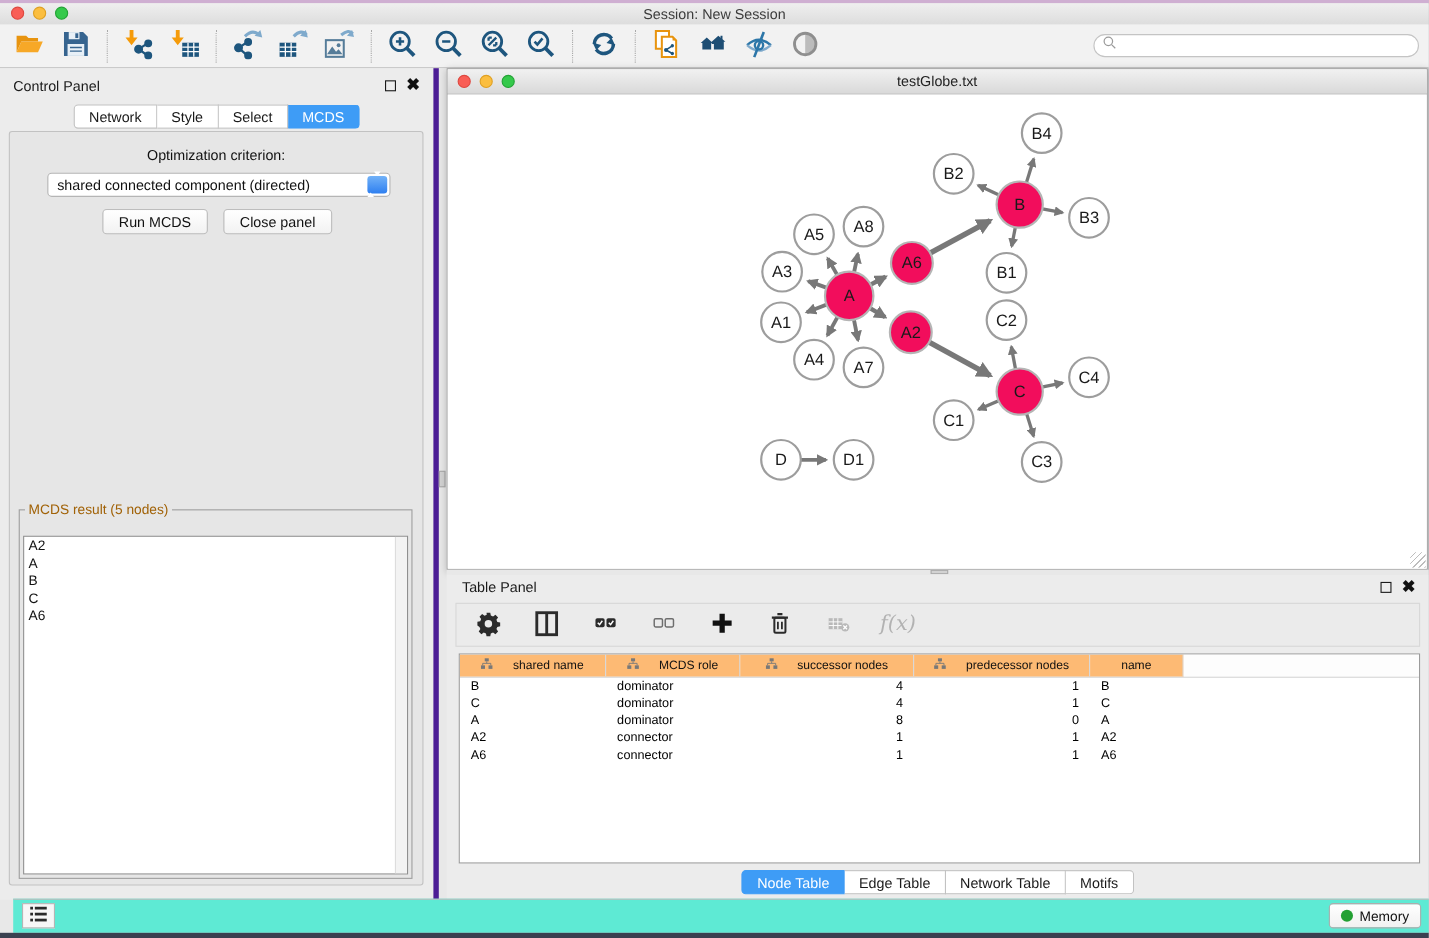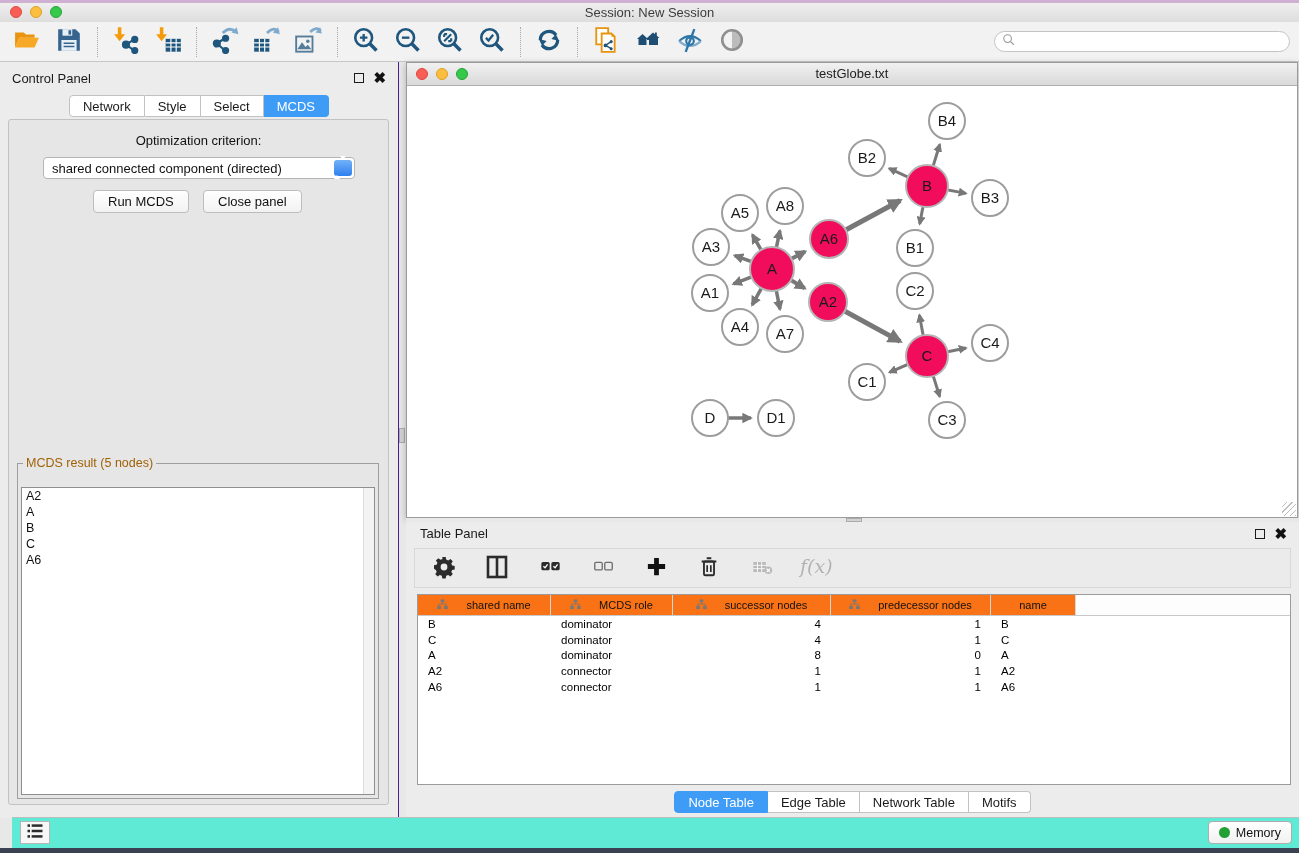--- a/index.html
+++ b/index.html
@@ -20,21 +20,21 @@
            border-bottom:1px solid #C6C6C6;display:flex;align-items:center;box-sizing:border-box}
   #tb-buttons{display:flex;align-items:center;padding-left:6px}
   .tb-btn{width:42px;height:36px;display:flex;align-items:center;justify-content:center;
           background:none;border:none;padding:0;cursor:default}
   .tb-sep{width:0;height:30px;border-left:1px dotted #A9A9A9;margin:0 7px}
   .tb-search{margin-left:auto;margin-right:9px;width:296px;height:21px;border:1px solid #C4C4C4;
              border-radius:11px;background:#fff;display:flex;align-items:center;gap:4px;
              padding-left:7px;box-sizing:border-box}
   .tb-search input{border:none;outline:none;flex:1;font-size:12px;background:transparent;height:16px}
   
-  .cp{position:absolute;left:0;top:62px;width:399px;bottom:35px;background:#ECECEC;border-right:1px solid #4c1d95;box-sizing:border-box}
+  .cp{position:absolute;left:0;top:62px;width:399px;bottom:35px;background:#ECECEC;border-right:5px solid #4c1d95;box-sizing:border-box}
   .panel-title{position:absolute;left:12px;top:9px;font-size:13px;color:#1A1A1A}
   .panel-ctrls{position:absolute;right:12px;top:10px;display:flex;gap:9px;align-items:center}
   .float-btn{width:10px;height:10px;border:1.5px solid #1A1A1A;background:none;padding:0}
   .close-btn{font-size:15px;font-weight:700;color:#111;background:none;border:none;padding:0;line-height:11px}
   .seg{display:flex;justify-content:center}
   .cp-tabs{position:absolute;left:0;right:0;top:33px}
   .tab{height:22px;box-sizing:border-box;padding:3px 13px;font-size:13px;background:#fff;
        border:1px solid #C2C2C2;border-left:none;color:#1A1A1A;cursor:default;white-space:nowrap}
   .tab:first-child{border-left:1px solid #C2C2C2;border-top-left-radius:4px;border-bottom-left-radius:4px}
   .tab:last-child{border-top-right-radius:4px;border-bottom-right-radius:4px}
@@ -79,21 +79,21 @@
   .tp{position:absolute;left:406px;right:0;top:522px;bottom:35px;background:#ECECEC}
   .tp .panel-title{left:14px;top:4px}
   .tp-toolbar{position:absolute;left:8px;right:8px;top:26px;height:40px;background:#EBEBEB;
               border:1px solid #D8D8D8;box-sizing:border-box;display:flex;align-items:center;
               padding-left:10px;gap:15px}
   .tpt-btn{background:none;border:none;width:38px;height:34px;display:flex;align-items:center;
            justify-content:center;padding:0;cursor:default}
   .tp-table{position:absolute;left:11px;right:8px;top:72px;bottom:33px;background:#fff;
             border:1px solid #9B9B9B;box-sizing:border-box;overflow:hidden}
   .thead{display:flex;height:20px;border-bottom:1px solid #C9C9C9}
-  .th{display:flex;align-items:center;justify-content:center;gap:18px;background:#f97316;
+  .th{display:flex;align-items:center;justify-content:center;gap:18px;background:#fdba74;
       border-right:1px solid #D8D8D8;box-sizing:border-box;font-size:11px;color:#111;white-space:nowrap}
   .th-filler{flex:1;background:#FDFDFD}
   .tr{display:flex;height:15.7px;align-items:center}
   .td{box-sizing:border-box;padding:0 10px;font-size:11.5px;color:#000;overflow:hidden;white-space:nowrap}
   .tp-tabs{position:absolute;left:0;right:0;bottom:5px}
   
   .sb{position:absolute;left:12px;right:0;bottom:5px;height:30px;background:#5eead4;border-top:1px solid #BDBDBD}
   .sb-list-btn{position:absolute;left:8px;top:3px;width:30px;height:23px;background:#F7F7F7;
                border:1px solid #B5B5B5;display:flex;align-items:center;justify-content:center;padding:0}
   .memory-btn{position:absolute;right:7px;top:3px;height:23px;background:linear-gradient(#FFF,#F1F1F1);

